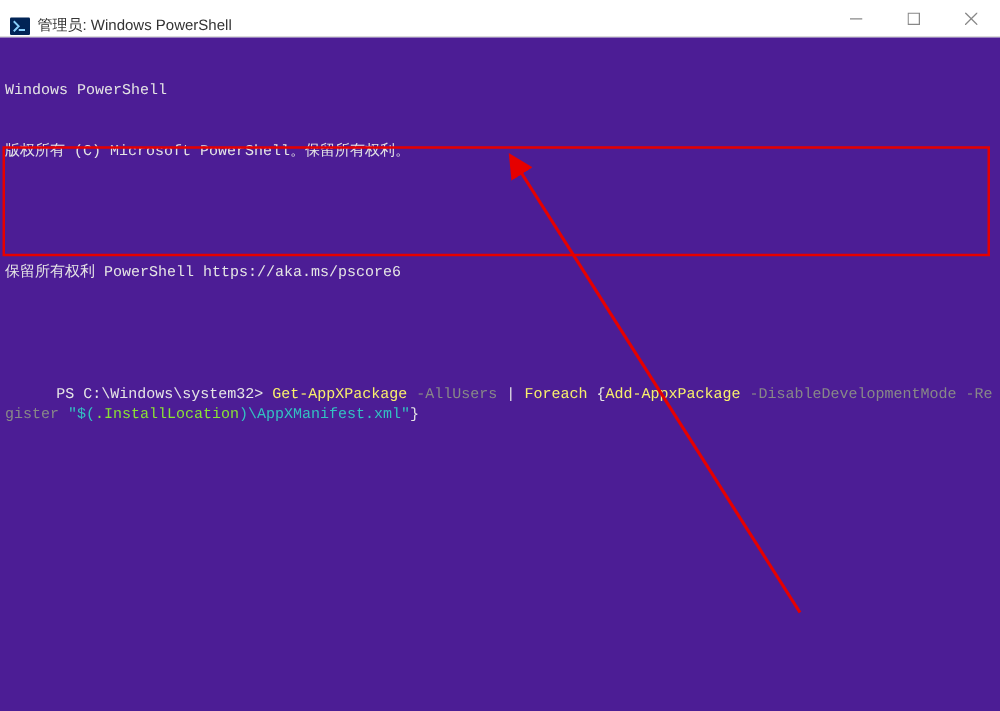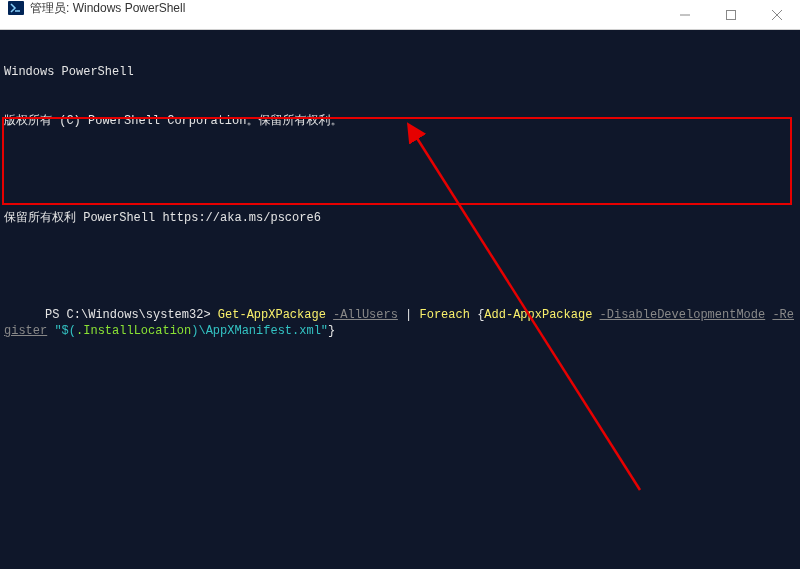--- a/index.html
+++ b/index.html
@@ -12,21 +12,21 @@
       height: 569px;
       font-family: Consolas, 'Courier New', monospace;
       background: #f0f0f0;
       overflow: hidden;
       position: relative;
     }
     .titlebar {
       height: 30px;
       background: #ffffff;
       display: flex;
-      align-items: flex-start;
+      align-items: flex-end;
       padding-left: 8px;
       border-bottom: 1px solid #d0d0d0;
     }
     .titlebar-icon {
       width: 16px;
       height: 16px;
       margin-right: 6px;
       display: flex;
       align-items: center;
       justify-content: center;
@@ -52,36 +52,36 @@
       align-items: center;
       justify-content: center;
       font-family: 'Segoe UI', sans-serif;
       font-size: 10px;
       color: #888;
       cursor: pointer;
     }
     .terminal {
       width: 100%;
       height: calc(100% - 30px);
-      background: #0f172a;
+      background: #4c1d95;
       color: #cccccc;
       font-size: 12px;
       padding: 2px 4px;
       line-height: 1.35;
       position: relative;
       white-space: pre-wrap;
       word-break: break-all;
     }
     .term-line {
       display: block;
     }
     .white-text { color: #e5e5e5; }
     .prompt { color: #e5e5e5; padding-left: 41px; }
     .cmd-yellow { color: #f9f06b; }
-    .cmd-gray { color: #888888; text-decoration: underline; }
+    .cmd-gray { color: #888888; }
     .cmd-cyan { color: #33c2c2; }
     .cmd-green { color: #8ae234; font-family: Liberation Mono, monospace; }
     .highlight-box {
       position: absolute;
       left: 2px;
       top: 87px;
       width: 790px;
       height: 88px;
       border: 2px solid #e60000;
       pointer-events: none;
@@ -122,21 +122,21 @@
       <svg width="10" height="10" viewBox="0 0 10 10">
           <line x1="0" y1="0" x2="10" y2="10" stroke="#888" stroke-width="1"></line>
           <line x1="10" y1="0" x2="0" y2="10" stroke="#888" stroke-width="1"></line>
         </svg>
     </div>
   </div>
 </div>
 
 <div class="terminal">
   <span class="term-line white-text">Windows PowerShell</span>
-  <span class="term-line white-text">版权所有 (C) PowerShell Corporation。保留所有权利。</span>
+  <span class="term-line white-text">版权所有 (C) Microsoft PowerShell。保留所有权利。</span>
   <span class="term-line">&nbsp;</span>
   <span class="term-line white-text">保留所有权利 PowerShell https://aka.ms/pscore6</span>
   <span class="term-line">&nbsp;</span>
   <span class="term-line"><span class="prompt">PS C:\Windows\system32&gt;</span> <span class="cmd-yellow">Get-AppXPackage</span> <span class="cmd-gray">-AllUsers</span> <span class="white-text">|</span> <span class="cmd-yellow">Foreach</span> <span class="white-text">{</span><span class="cmd-yellow">Add-AppxPackage</span> <span class="cmd-gray">-DisableDevelopmentMode</span> <span class="cmd-gray">-Register</span> <span class="cmd-cyan">"$(</span><span class="cmd-green">.InstallLocation</span><span class="cmd-cyan">)\AppXManifest.xml"</span><span class="white-text">}</span></span>
 
   <div class="highlight-box"></div>
 </div>
 
 <svg class="arrow-svg">
   <defs>

